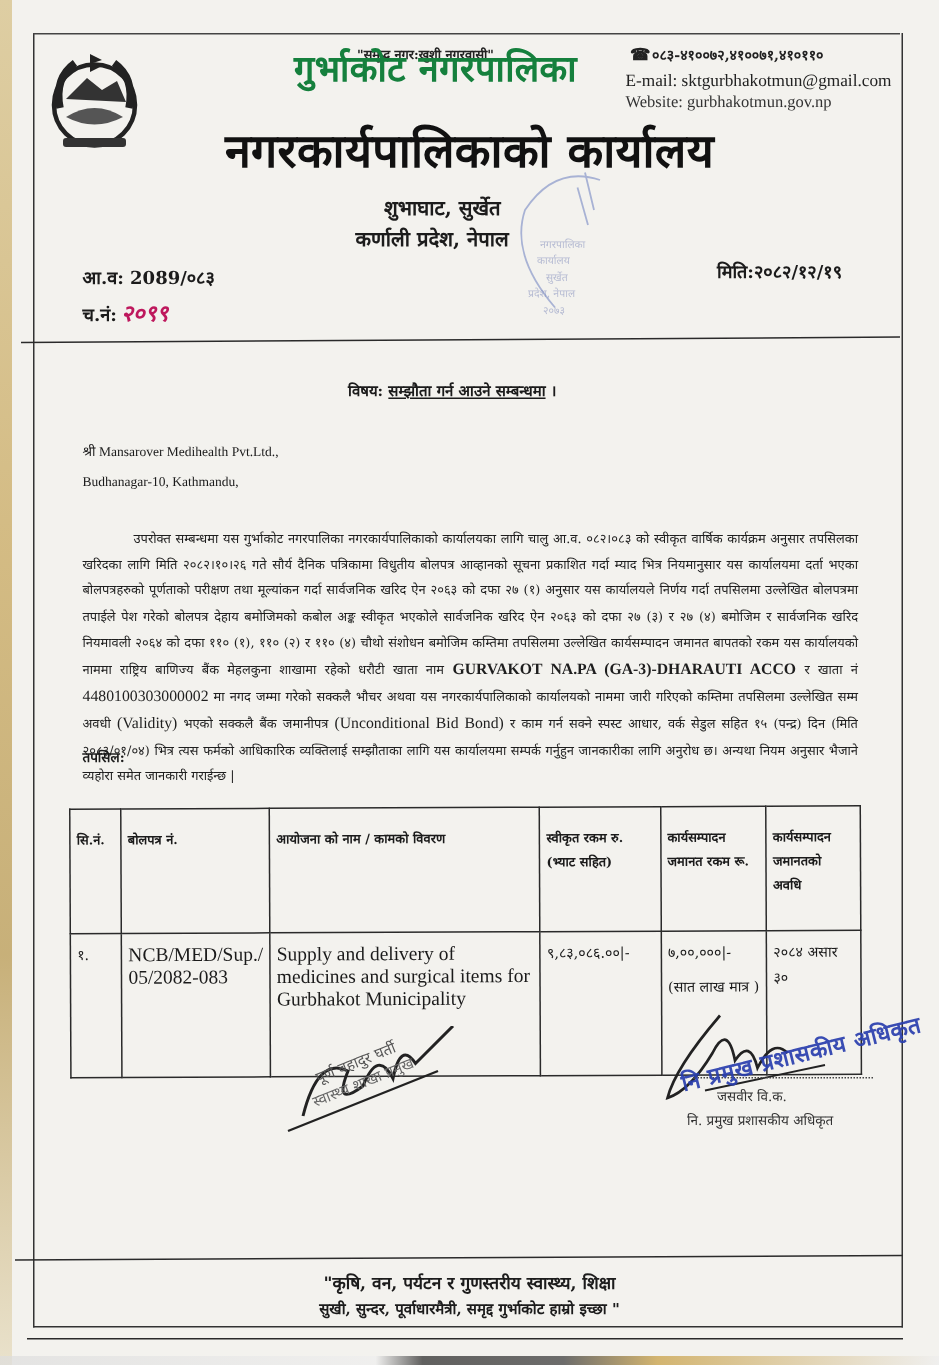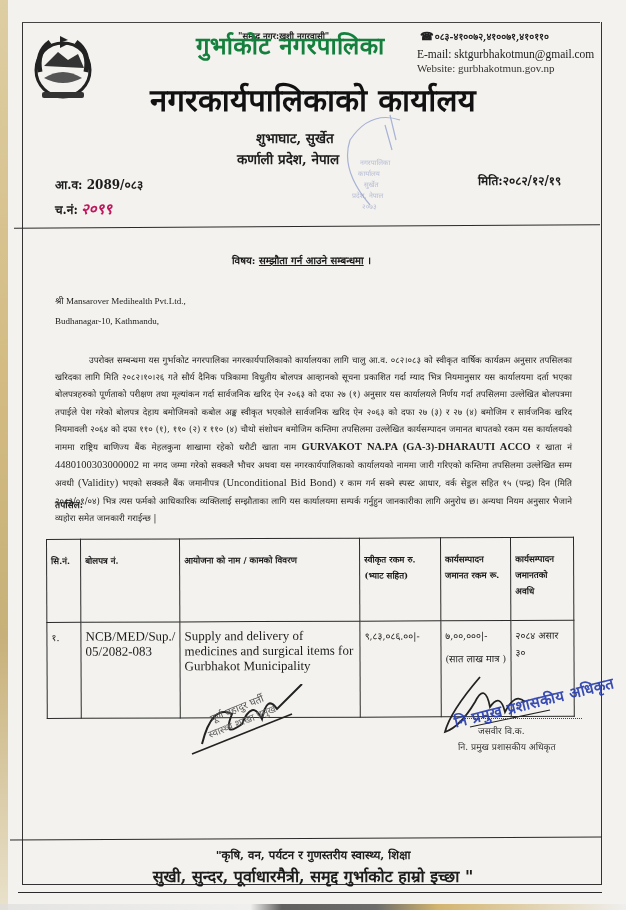--- a/index.html
+++ b/index.html
@@ -59,21 +59,21 @@
   .sig-left-title { position:absolute; left:206px; top:728px; font-size:10px; color:#666; transform:rotate(-22deg); transform-origin:left top; }
   .sig-right { position:absolute; left:430px; top:672px; width:130px; height:70px; }
   .dotline { position:absolute; left:462px; top:718px; width:120px; border-top:1px dotted #444; }
   .sig-right-name { position:absolute; left:478px; top:724px; font-size:9px; color:#333; }
   .sig-right-title { position:absolute; left:458px; top:740px; font-size:9px; color:#333; }
   .sig-right-stamp { position:absolute; left:452px; top:712px; font-size:15px; font-weight:bold; color:#2a3fae; transform:rotate(-14deg); transform-origin:left top; letter-spacing:.3px; opacity:.92; }
 
   
   .hr2 { position:absolute; left:10px; top:838px; width:592px; border-top:1.3px solid #2a2a2a; transform:rotate(-0.3deg); }
   .motto1 { position:absolute; left:0; width:626px; text-align:center; top:847px; font-size:11.5px; font-weight:bold; color:#1c1c1c; }
-  .motto2 { position:absolute; left:0; width:626px; text-align:center; top:865px; font-size:16px; font-weight:bold; color:#1c1c1c; }
+  .motto2 { position:absolute; left:0; width:626px; text-align:center; top:865px; font-size:10px; font-weight:bold; color:#1c1c1c; }
   .hr3 { position:absolute; left:18px; top:892px; width:584px; border-top:1.3px solid #2a2a2a; }
 </style>
 </head>
 <body>
 
 <div class="edge-left"></div>
 <div class="frame"></div>
 <div class="frame-top"></div>
 
 <svg class="emblem" viewBox="0 0 66 74">

